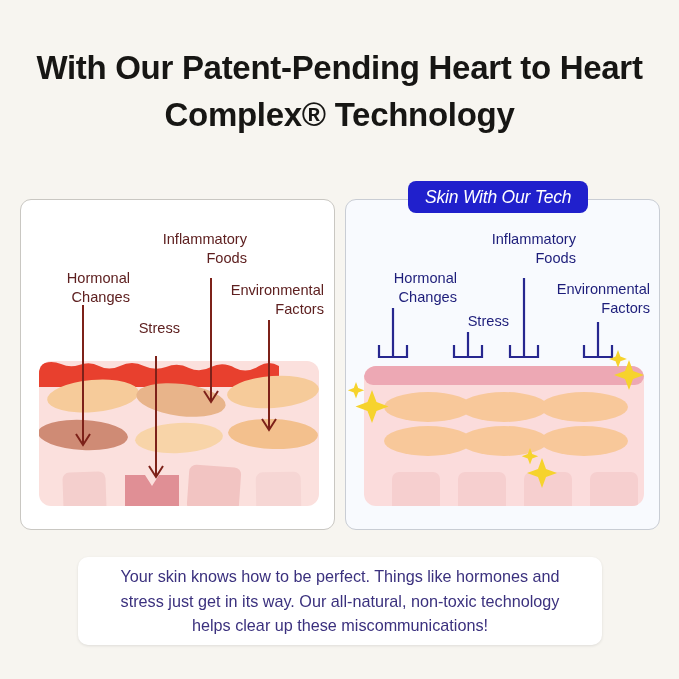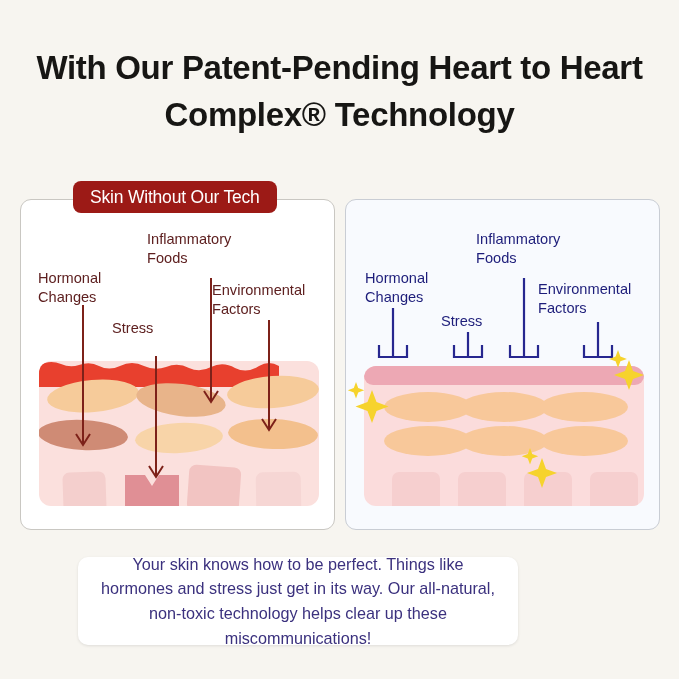--- a/index.html
+++ b/index.html
@@ -53,21 +53,21 @@
     padding:0 17px;
     white-space:nowrap;
     letter-spacing:-0.2px;
   }
   #badge-left  { left:73px;  background:#9c1a16; }
   #badge-right { left:408px; background:#2020cc; font-style:italic; }
 
   
   .lbl {
     position:absolute;
-    text-align:left;
+    text-align:right;
     font-size:14.6px;
     line-height:1.27;
     white-space:nowrap;
   }
   .lbl.left  { color:#5e2020; }
   .lbl.right { color:#1d1d7a; }
 
   
   #l-horm  { left:38px;  top:269px; width:92px; }
   #l-stress{ left:112px; top:319px; width:68px; }
@@ -79,21 +79,21 @@
   #r-infl  { left:476px; top:230px; width:100px; }
   #r-env   { left:538px; top:280px; width:112px; }
 
   
   .stage { position:absolute; left:0; top:0; width:315px; height:331px; }
 
   
   #caption {
     position:absolute;
     left:78px; top:557px;
-    width:440px; height:88px;
+    width:524px; height:88px;
     background:#ffffff;
     border-radius:10px;
     box-shadow:0 1px 3px rgba(0,0,0,0.10);
     display:flex; align-items:center; justify-content:center;
     padding:0 22px;
   }
   #caption-text {
     text-align:center;
     font-size:16.2px;
     line-height:1.52;
@@ -144,21 +144,20 @@
         <path d="M135 156 L135 275"></path>
         <path d="M128 266 L135 277 L142 266"></path>
         <path d="M190 78 L190 200"></path>
         <path d="M183 191 L190 202 L197 191"></path>
         <path d="M248 120 L248 228"></path>
         <path d="M241 219 L248 230 L255 219"></path>
       </g>
     </svg>
   </div>
 
-  <div id="badge-left" class="badge">Skin Without Our Tech</div>
 
   <div class="lbl left" id="l-horm">
     <span>Hormonal</span><br>
     <span>Changes</span>
   </div>
   <div class="lbl left" id="l-stress">
     <span>Stress</span>
   </div>
   <div class="lbl left" id="l-infl">
     <span>Inflammatory</span><br>
@@ -219,20 +218,21 @@
         <path d="M283 160 l4 11 l11 4 l-11 4 l-4 11 l-4 -11 l-11 -4 l11 -4 z"></path>
         <path d="M272 150 l2.4 6.5 l6.5 2.4 l-6.5 2.4 l-2.4 6.5 l-2.4 -6.5 l-6.5 -2.4 l6.5 -2.4 z"></path>
         <path d="M26 190 l4.5 12 l12 4.5 l-12 4.5 l-4.5 12 l-4.5 -12 l-12 -4.5 l12 -4.5 z"></path>
         <path d="M10 182 l2.2 6 l6 2.2 l-6 2.2 l-2.2 6 l-2.2 -6 l-6 -2.2 l6 -2.2 z"></path>
         <path d="M196 258 l4 11 l11 4 l-11 4 l-4 11 l-4 -11 l-11 -4 l11 -4 z"></path>
         <path d="M184 248 l2.2 6 l6 2.2 l-6 2.2 l-2.2 6 l-2.2 -6 l-6 -2.2 l6 -2.2 z"></path>
       </g>
     </svg>
   </div>
 
+  <div id="badge-right" class="badge">Skin With Our Tech</div>
 
   <div class="lbl right" id="r-horm">
     <span>Hormonal</span><br>
     <span>Changes</span>
   </div>
   <div class="lbl right" id="r-stress">
     <span>Stress</span>
   </div>
   <div class="lbl right" id="r-infl">
     <span>Inflammatory</span><br>

